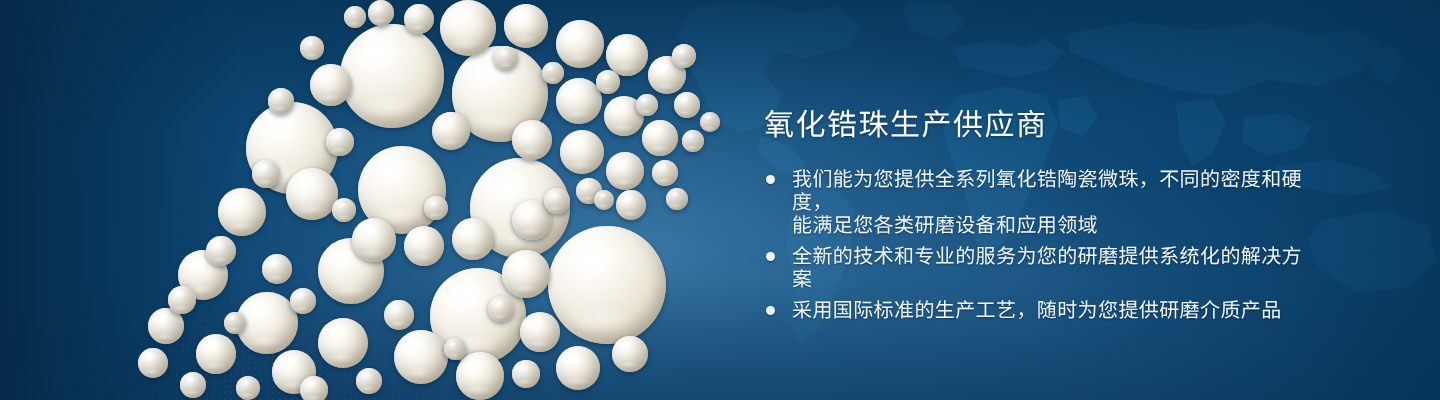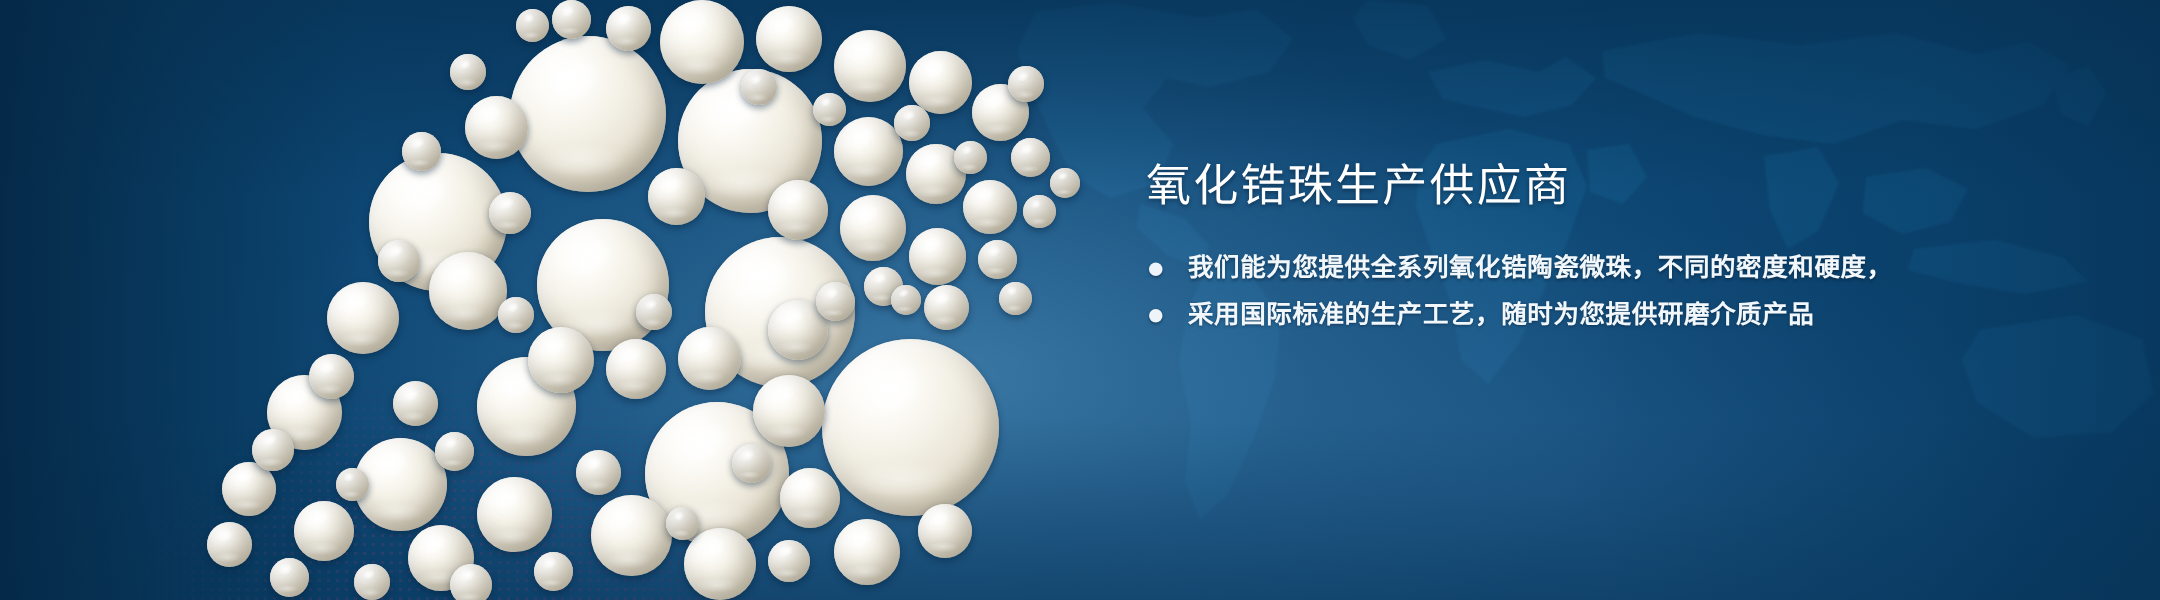--- a/index.html
+++ b/index.html
@@ -136,26 +136,25 @@
     text-shadow:0 1px 3px rgba(3,26,48,0.55);
   }
   .bullets{
     list-style:none;
     margin:0; padding:0;
   }
   .bullet{
     position:relative;
     padding-left:30px;
     margin-bottom:8px;
-    font-size:17px;
+    font-size:20px;
     line-height:23px;
     color:#f2f7fb;
     letter-spacing:0.4px;
     text-shadow:0 1px 2px rgba(3,26,48,0.5);
-    font-weight:bold;
   }
   .bullet:last-child{margin-bottom:0;}
   .bullet-dot{
     position:absolute;
     left:4px; top:7px;
     width:9px; height:9px;
     border-radius:50%;
     background:#eef4f9;
     box-shadow:0 1px 2px rgba(3,26,48,0.5);
   }
@@ -286,22 +285,27 @@
 
   <div class="copy">
 
     <h1 class="headline">氧化锆珠生产供应商</h1>
 
     <ul class="bullets">
 
       <li class="bullet">
         <span class="bullet-dot"></span>
         <span class="bullet-line">我们能为您提供全系列氧化锆陶瓷微珠，不同的密度和硬度，</span>
+        <span class="bullet-line">能满足您各类研磨设备和应用领域</span>
       </li>
 
+      <li class="bullet">
+        <span class="bullet-dot"></span>
+        <span class="bullet-line">全新的技术和专业的服务为您的研磨提供系统化的解决方案</span>
+      </li>
 
       <li class="bullet">
         <span class="bullet-dot"></span>
         <span class="bullet-line">采用国际标准的生产工艺，随时为您提供研磨介质产品</span>
       </li>
 
     </ul>
   </div>
 
 </div>

